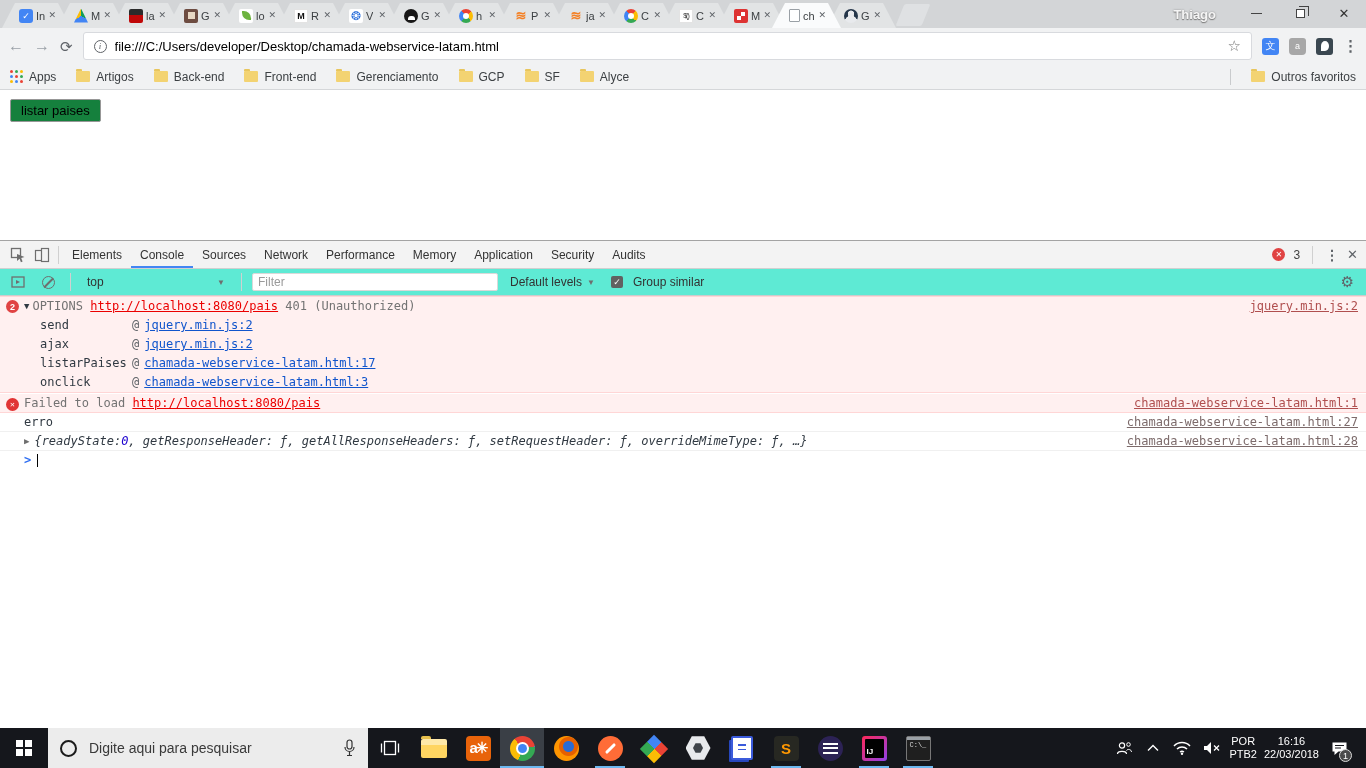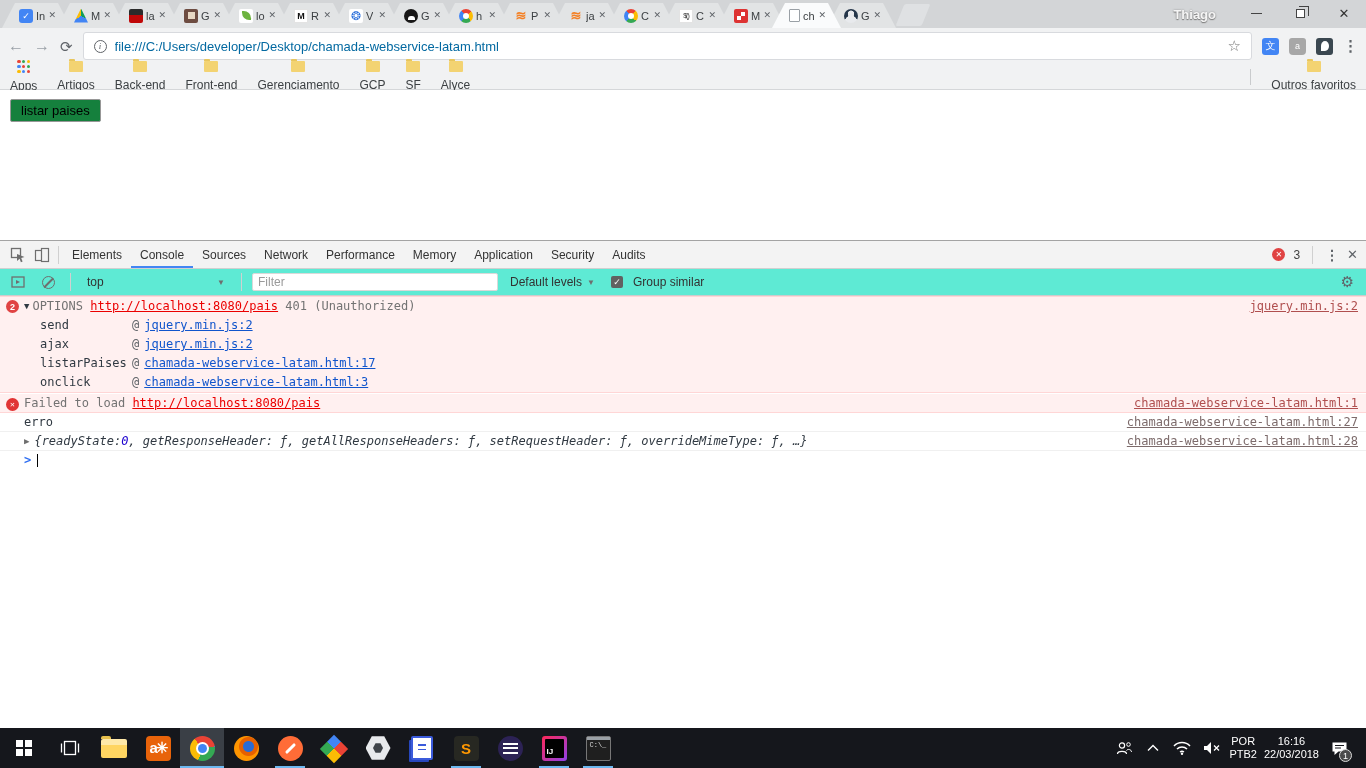--- a/index.html
+++ b/index.html
@@ -46,31 +46,31 @@
   .g-close::before { content:"✕"; font-size:13px; color:#333; }
 
   
   .toolbar { height:36px; background:#f1f2f3; display:flex; align-items:center; padding:0 8px; gap:10px; }
   .navbtn { font-size:16px; color:#9aa0a6; line-height:1; }
   .navbtn.dark { color:#5f6368; font-size:15px; }
   .omnibox { flex:1; height:28px; background:#fff; border:1px solid #d8dade; border-radius:3px;
     display:flex; align-items:center; padding:0 10px; gap:8px; }
   .info-i { width:13px; height:13px; border:1px solid #5f6368; border-radius:50%; color:#5f6368;
     font-size:9px; display:flex; align-items:center; justify-content:center; font-family:"Liberation Serif",serif; font-style:italic;}
-  .url-text { font-size:13px; color:#0369a1; white-space:nowrap; overflow:hidden; flex:1;}
+  .url-text { font-size:13px; color:#000000; white-space:nowrap; overflow:hidden; flex:1;}
   .star { font-size:15px; color:#757575; }
   .ext { width:17px; height:17px; border-radius:3px; display:flex; align-items:center; justify-content:center; }
   .ext-translate { background:#4285f4; color:#fff; font-size:10px; }
   .ext-bag { background:#a7a7a7; color:#fff; font-size:9px; border-radius:3px 3px 4px 4px; }
   .ext-dark { background:#3a4750; } .ext-dark::after{content:"";width:8px;height:10px;background:#fff;border-radius:50% 50% 50% 0;}
   .kebab { color:#5f6368; font-size:15px; font-weight:bold; letter-spacing:0; }
 
   
   .bookmarks { height:26px; background:#f1f2f3; border-bottom:1px solid #d5d7d9; display:flex; align-items:center; padding:0 10px; gap:20px; font-size:12px; color:#3c4043; }
-  .bm { display:flex; align-items:center; gap:6px;flex-direction:column; }
+  .bm { display:flex; align-items:center; gap:6px; }
   .folder { width:14px; height:11px; background:#f3d372; border-radius:1px; position:relative; }
   .folder::before { content:""; position:absolute; top:-2px; left:0; width:6px; height:2px; background:#e8c65e; border-radius:1px 1px 0 0; }
   .grid9 { width:13px; height:13px; display:grid; grid-template-columns:repeat(3,1fr); grid-template-rows:repeat(3,1fr); gap:1.5px; }
   .grid9 i { border-radius:50%; }
   .grid9 i:nth-child(1){background:#ea4335}.grid9 i:nth-child(2){background:#34a853}.grid9 i:nth-child(3){background:#fbbc04}
   .grid9 i:nth-child(4){background:#4285f4}.grid9 i:nth-child(5){background:#ea4335}.grid9 i:nth-child(6){background:#34a853}
   .grid9 i:nth-child(7){background:#fbbc04}.grid9 i:nth-child(8){background:#4285f4}.grid9 i:nth-child(9){background:#ea4335}
   .bm-spacer { flex:1; }
   .bm-sep { width:1px; height:16px; background:#c9cbcd; }
 
@@ -478,20 +478,28 @@
 
   <div class="taskbar">
     <div class="start">
       <span class="winlogo">
           <i></i>
           <i></i>
           <i></i>
           <i></i>
         </span>
     </div>
+    <div class="searchbox">
+      <span class="cortana"></span>
+      <span class="search-text">Digite aqui para pesquisar</span>
+      <svg width="13" height="18">
+          <rect x="4" y="1" width="5" height="9" rx="2.5" fill="none" stroke="#333" stroke-width="1.2"></rect>
+          <path d="M2 8 a4.5 4.5 0 0 0 9 0 M6.5 13 v3 M4 16.5 h5" fill="none" stroke="#333" stroke-width="1.2"></path>
+        </svg>
+    </div>
     <div class="taskview">
       <svg width="20" height="18">
           <rect x="4.5" y="2.5" width="11" height="13" fill="none" stroke="#fff" stroke-width="1.3"></rect>
           <path d="M1.5 4.5 v9 M18.5 4.5 v9" stroke="#fff" stroke-width="1.3"></path>
         </svg>
     </div>
     <div class="tapp">
         <span class="ai-folder"></span>
       </div>
     <div class="tapp">

